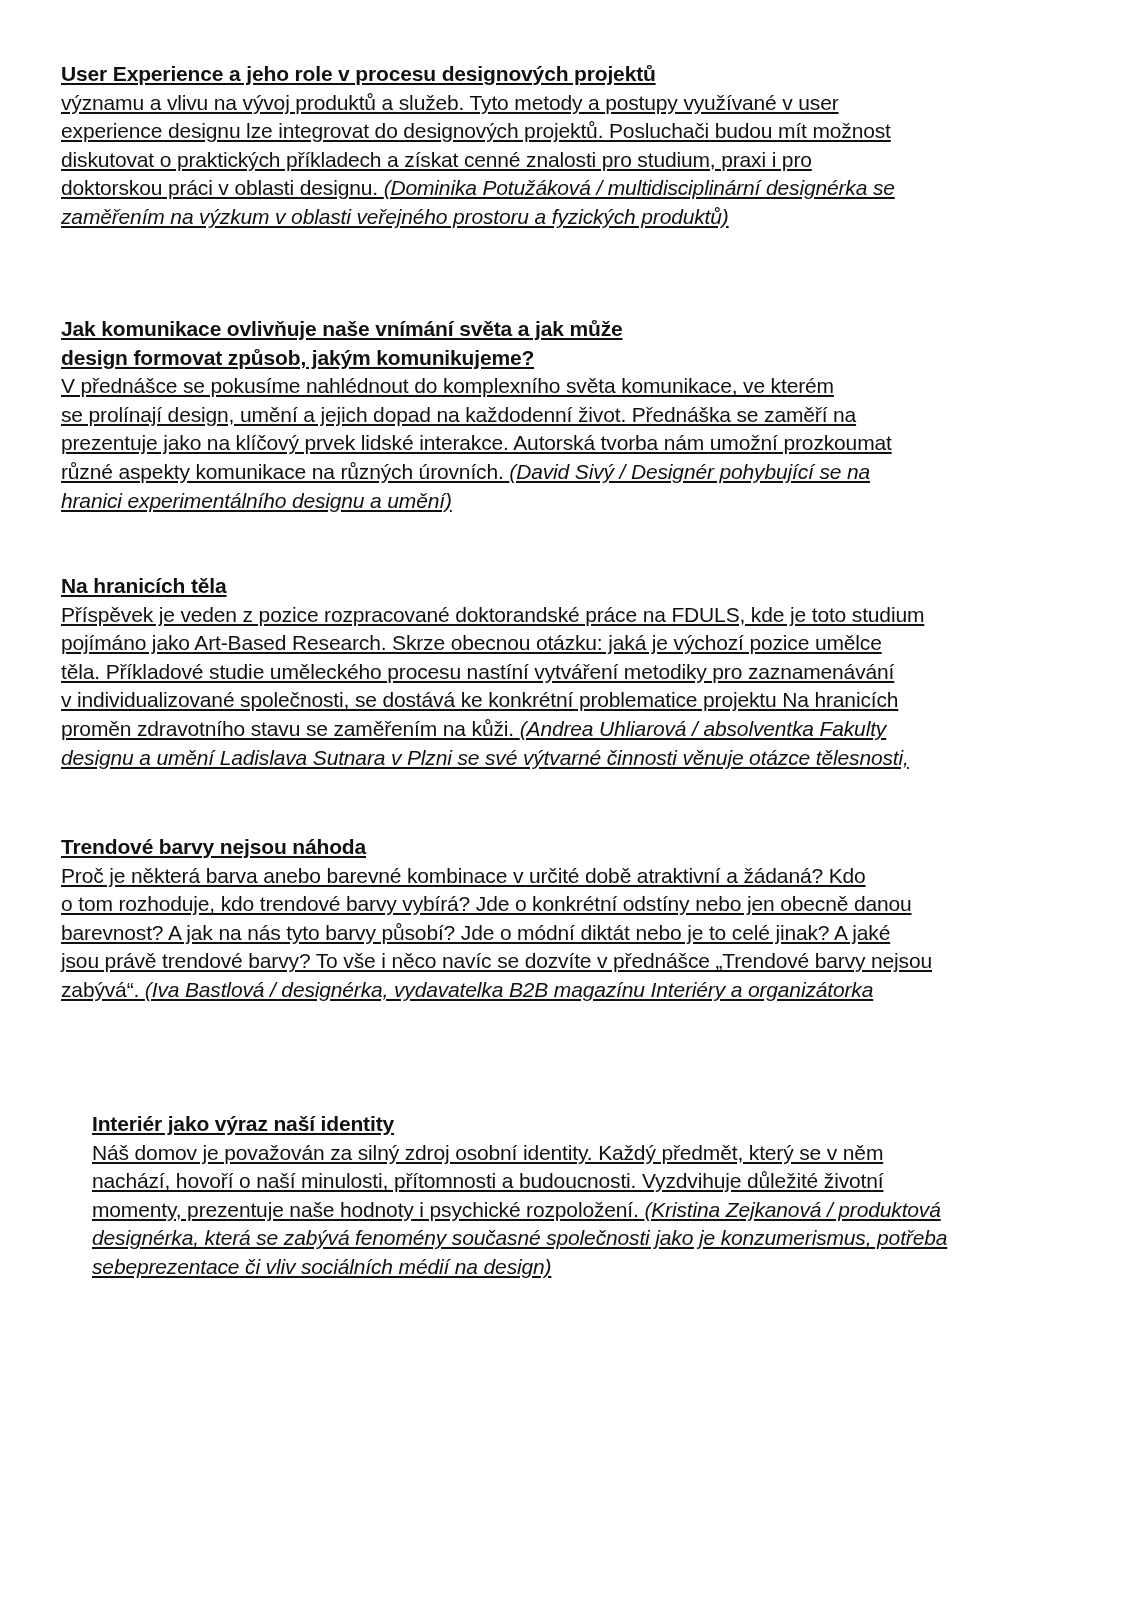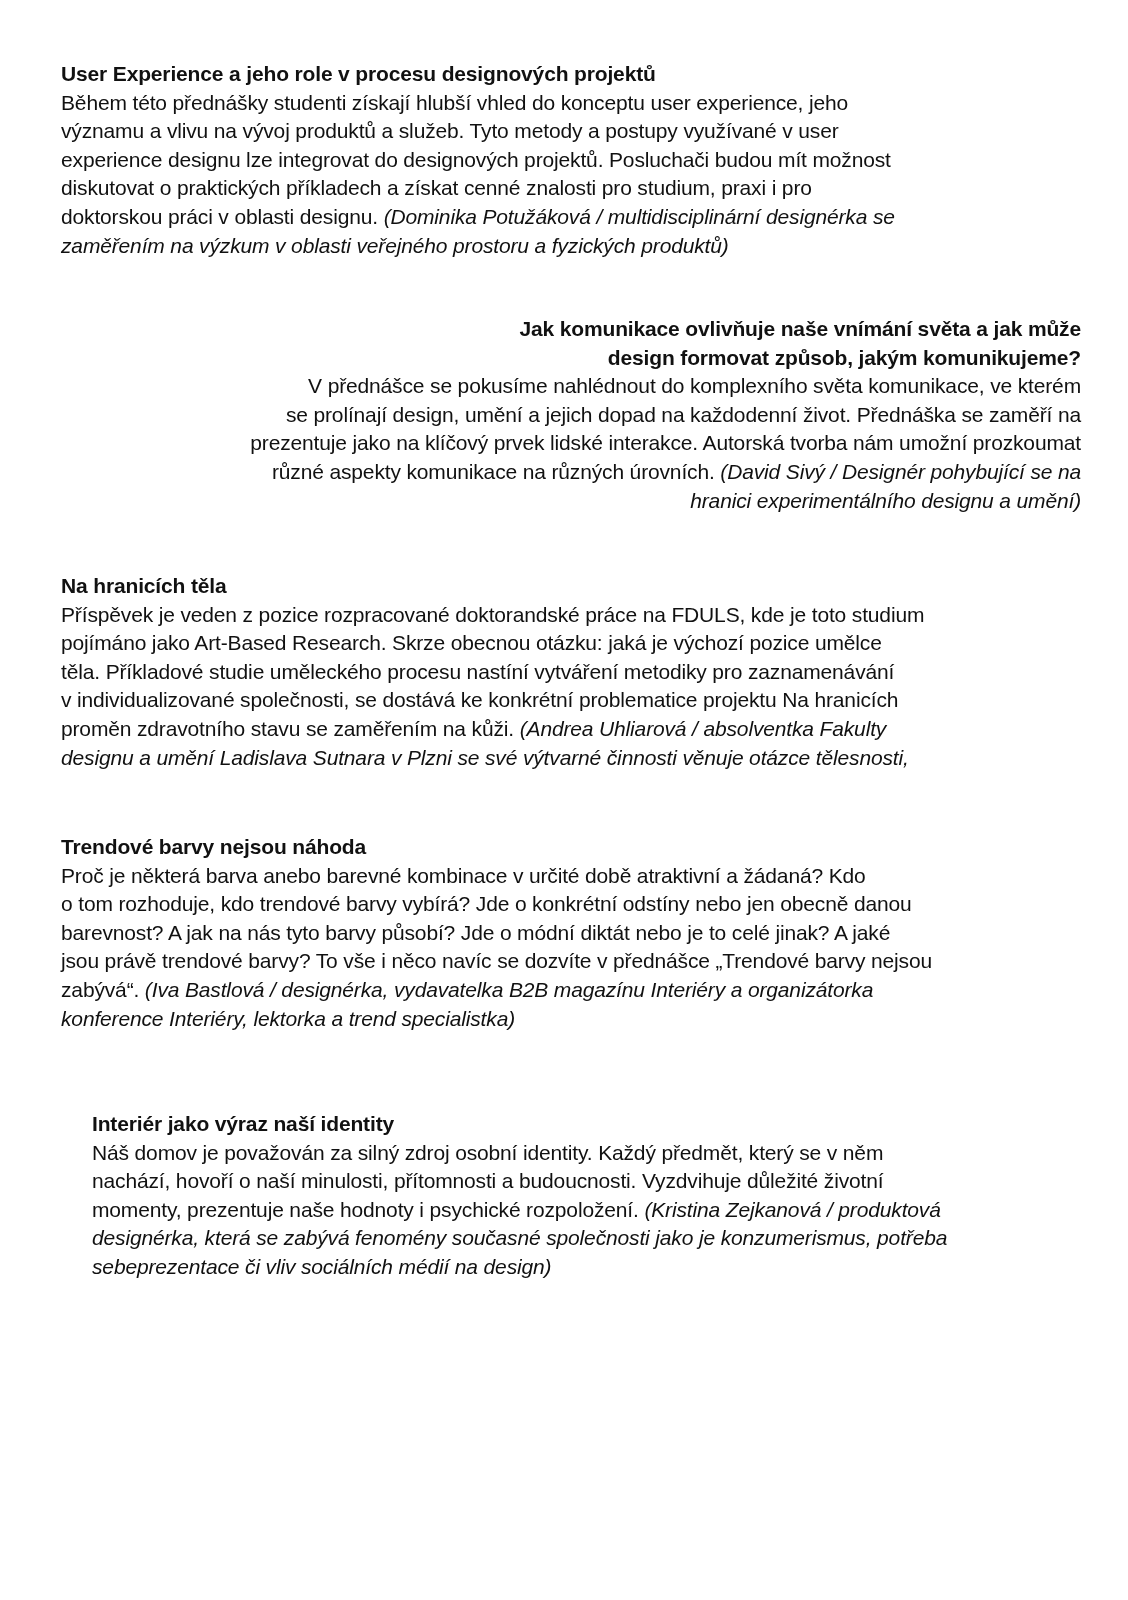--- a/index.html
+++ b/index.html
@@ -35,41 +35,41 @@
       font-size: 21px;
       line-height: 28.6px;
     }
     .section-body {
       margin: 0;
       font-weight: normal;
     }
     .line {
       display: block;
       white-space: nowrap;
+      text-decoration: underline;
     }
     .author {
       font-style: italic;
     }
     #s1 { top: 0px; }
-    #s2 { top: 255px; text-align: right; }
+    #s2 { top: 255px; }
     #s3 { top: 512px; }
     #s4 { top: 773px; }
     #s5 { top: 1050px; margin-left: 31px; }
   </style>
 </head>
 <body>
 
 <div class="page">
 
   <div class="section" id="s1">
     <h2 class="section-title">
       <span class="line">User Experience a jeho role v procesu designových projektů</span>
     </h2>
     <p class="section-body">
-      <span class="line"><span>Během této přednášky studenti získají hlubší vhled do konceptu user experience, jeho</span><span class="author"></span></span>
       <span class="line"><span>významu a vlivu na vývoj produktů a služeb. Tyto metody a postupy využívané v user</span><span class="author"></span></span>
       <span class="line"><span>experience designu lze integrovat do designových projektů. Posluchači budou mít možnost</span><span class="author"></span></span>
       <span class="line"><span>diskutovat o praktických příkladech a získat cenné znalosti pro studium, praxi i pro</span><span class="author"></span></span>
       <span class="line"><span>doktorskou práci v oblasti designu. </span><span class="author">(Dominika Potužáková / multidisciplinární designérka se</span></span>
       <span class="line"><span></span><span class="author">zaměřením na výzkum v oblasti veřejného prostoru a fyzických produktů)</span></span>
     </p>
   </div>
 
   <div class="section" id="s2">
     <h2 class="section-title">
@@ -102,21 +102,20 @@
   <div class="section" id="s4">
     <h2 class="section-title">
       <span class="line">Trendové barvy nejsou náhoda</span>
     </h2>
     <p class="section-body">
       <span class="line"><span>Proč je některá barva anebo barevné kombinace v určité době atraktivní a žádaná? Kdo</span><span class="author"></span></span>
       <span class="line"><span>o tom rozhoduje, kdo trendové barvy vybírá? Jde o konkrétní odstíny nebo jen obecně danou</span><span class="author"></span></span>
       <span class="line"><span>barevnost? A jak na nás tyto barvy působí? Jde o módní diktát nebo je to celé jinak? A jaké</span><span class="author"></span></span>
       <span class="line"><span>jsou právě trendové barvy? To vše i něco navíc se dozvíte v přednášce „Trendové barvy nejsou</span><span class="author"></span></span>
       <span class="line"><span>zabývá“. </span><span class="author">(Iva Bastlová / designérka, vydavatelka B2B magazínu Interiéry a organizátorka</span></span>
-      <span class="line"><span></span><span class="author">konference Interiéry, lektorka a trend specialistka)</span></span>
     </p>
   </div>
 
   <div class="section" id="s5">
     <h2 class="section-title">
       <span class="line">Interiér jako výraz naší identity</span>
     </h2>
     <p class="section-body">
       <span class="line"><span>Náš domov je považován za silný zdroj osobní identity. Každý předmět, který se v něm</span><span class="author"></span></span>
       <span class="line"><span>nachází, hovoří o naší minulosti, přítomnosti a budoucnosti. Vyzdvihuje důležité životní</span><span class="author"></span></span>

